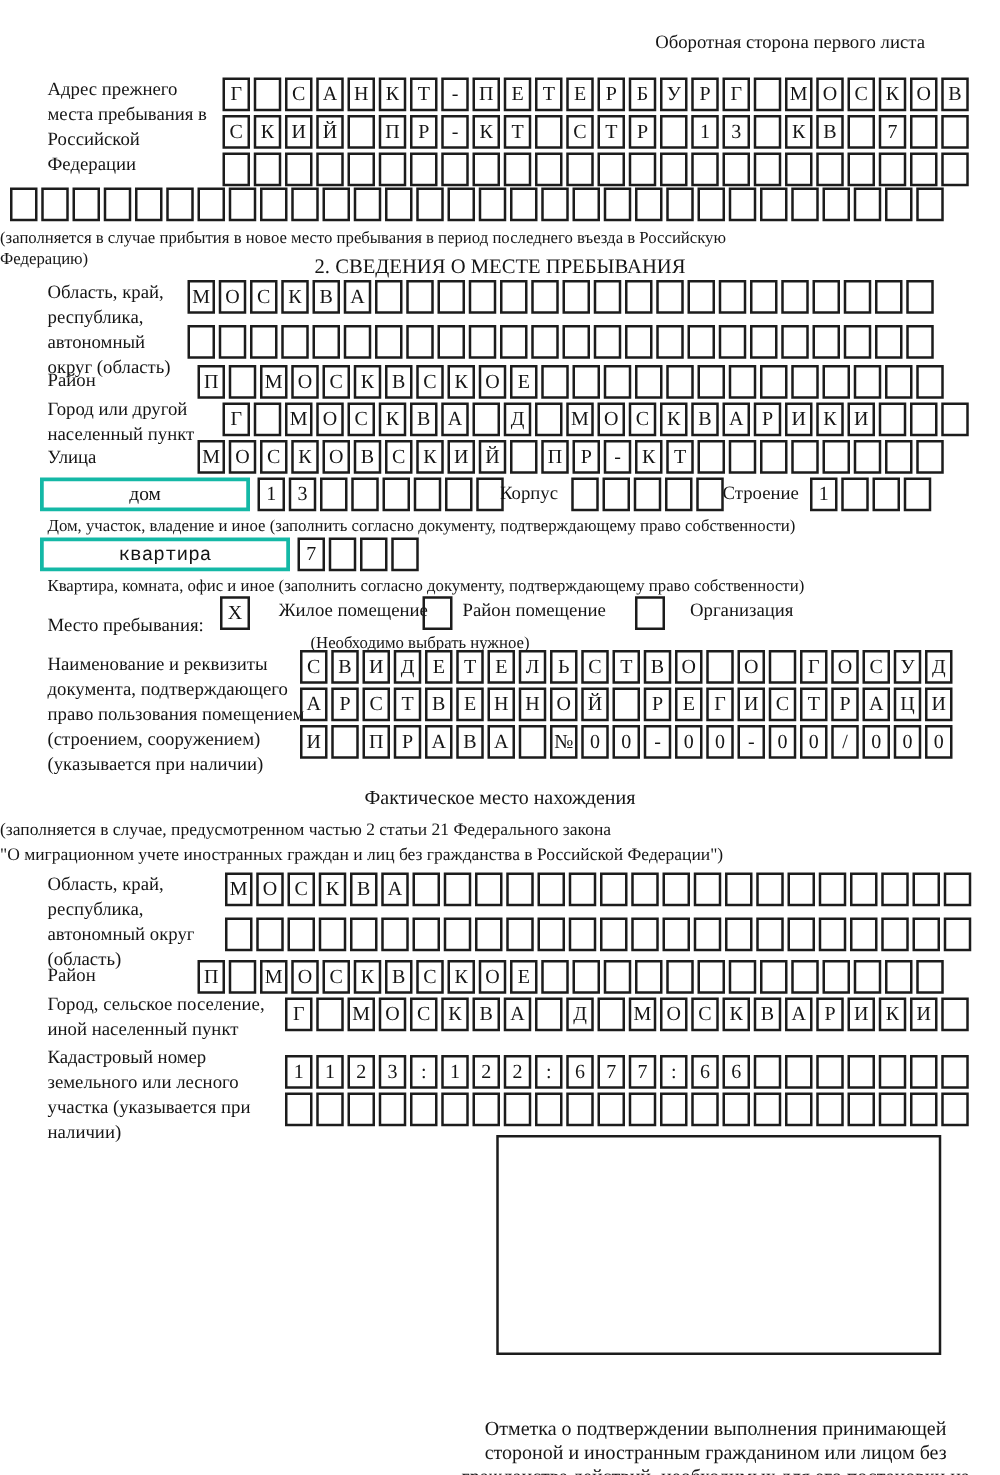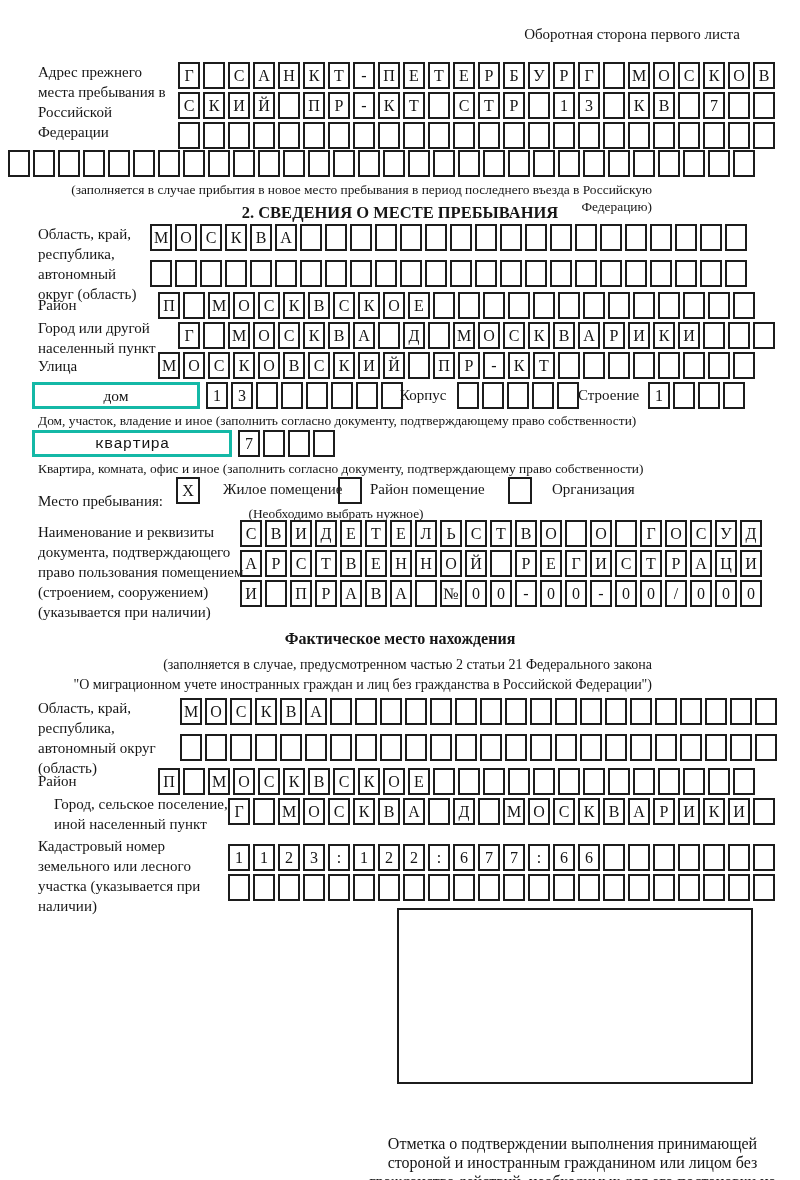--- a/index.html
+++ b/index.html
@@ -1,21 +1,21 @@
 <!DOCTYPE html>
 <html><head>
 <meta charset="utf-8">
 <style>
   html,body{margin:0;padding:0;background:#fff;}
   #page{position:relative;width:800px;height:1180px;background:#fff;color:#151515;
         font-family:"Liberation Serif", serif;overflow:hidden;}
   .lbl{position:absolute;font-size:15px;line-height:20px;}
   .note{position:absolute;font-size:13.4px;line-height:17px;}
-  .center{left:0;width:652px;text-align:right;}
-  .title{position:absolute;left:0;width:800px;text-align:center;font-weight:bold;font-size:16.5px;}
+  .center{left:0;width:652px;text-align:left;}
+  .title{position:absolute;left:0;width:800px;text-align:center;font-weight:normal;font-size:16.5px;}
   .cellrow{position:absolute;display:flex;gap:3px;}
   .cell{box-sizing:border-box;width:22px;height:27px;border:2px solid #1c1c1c;
         display:flex;align-items:center;justify-content:center;
         font-size:16px;font-family:"Liberation Serif", serif;}
   .chk{position:absolute;box-sizing:border-box;width:24px;height:27px;border:2px solid #1c1c1c;
        display:flex;align-items:center;justify-content:center;font-size:16px;}
   .fieldbox{position:absolute;box-sizing:border-box;height:27px;border:3px solid #14b8a6;
        display:flex;align-items:center;justify-content:center;font-size:15.5px;}
   .stampbox{position:absolute;border:2px solid #1c1c1c;box-sizing:border-box;}
 </style>
@@ -475,21 +475,21 @@
       <div class="cell"></div>
       <div class="cell"></div>
       <div class="cell"></div>
       <div class="cell"></div>
       <div class="cell"></div>
       <div class="cell"></div>
       <div class="cell"></div>
       <div class="cell"></div>
     </div>
 
-  <div class="lbl" style="top:794px;left:38px;width:192px;margin-left:16px;">Город, сельское поселение, иной населенный пункт</div>
+  <div class="lbl" style="top:794px;left:38px;width:192px;">Город, сельское поселение, иной населенный пункт</div>
   <div class="cellrow" style="top:798px;left:228px;">
       <div class="cell">Г</div>
       <div class="cell"></div>
       <div class="cell">М</div>
       <div class="cell">О</div>
       <div class="cell">С</div>
       <div class="cell">К</div>
       <div class="cell">В</div>
       <div class="cell">А</div>
       <div class="cell"></div>

